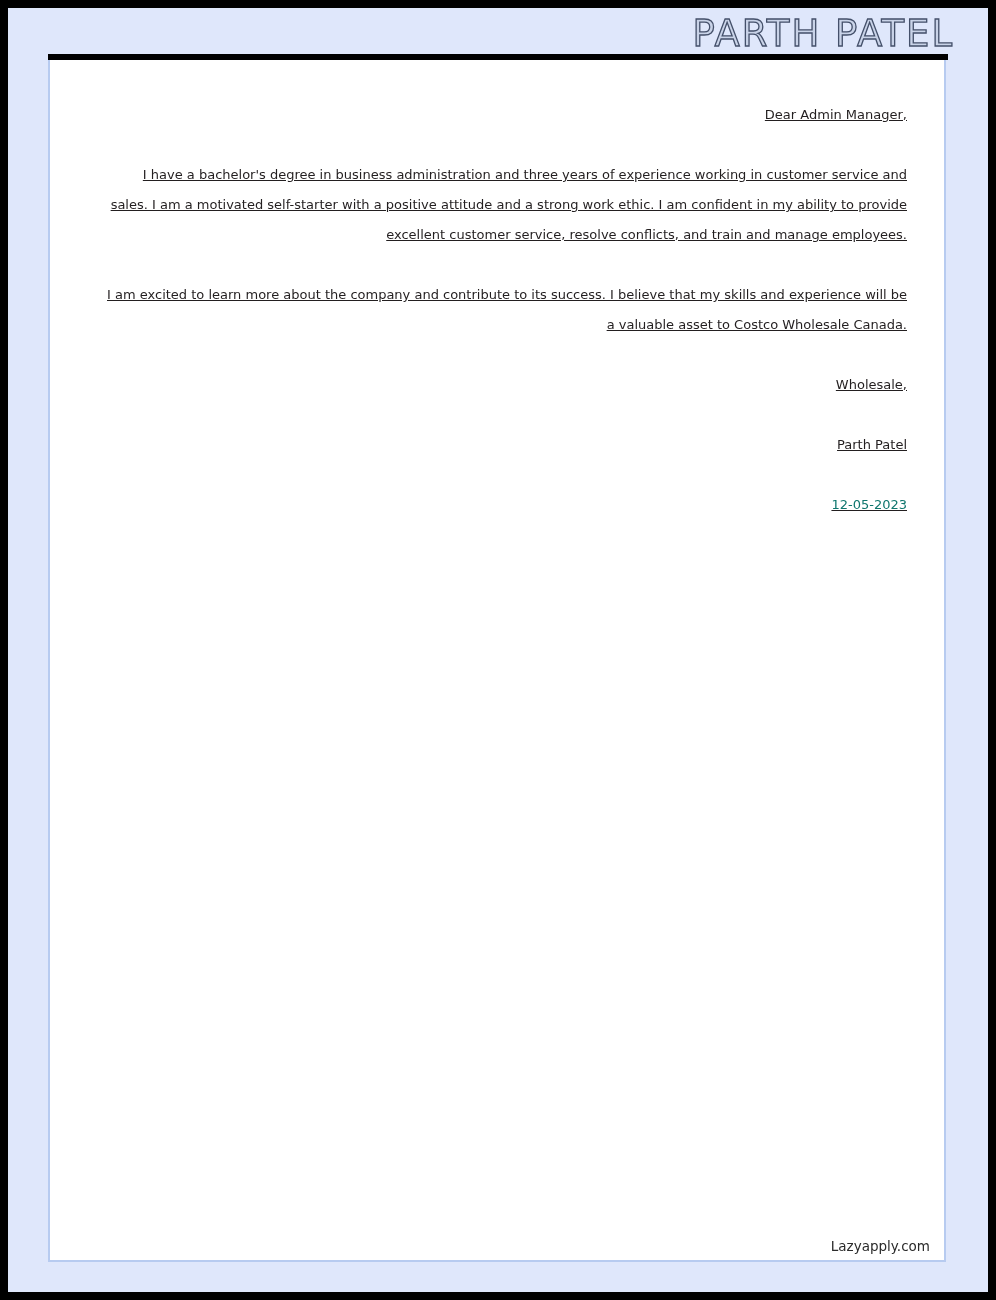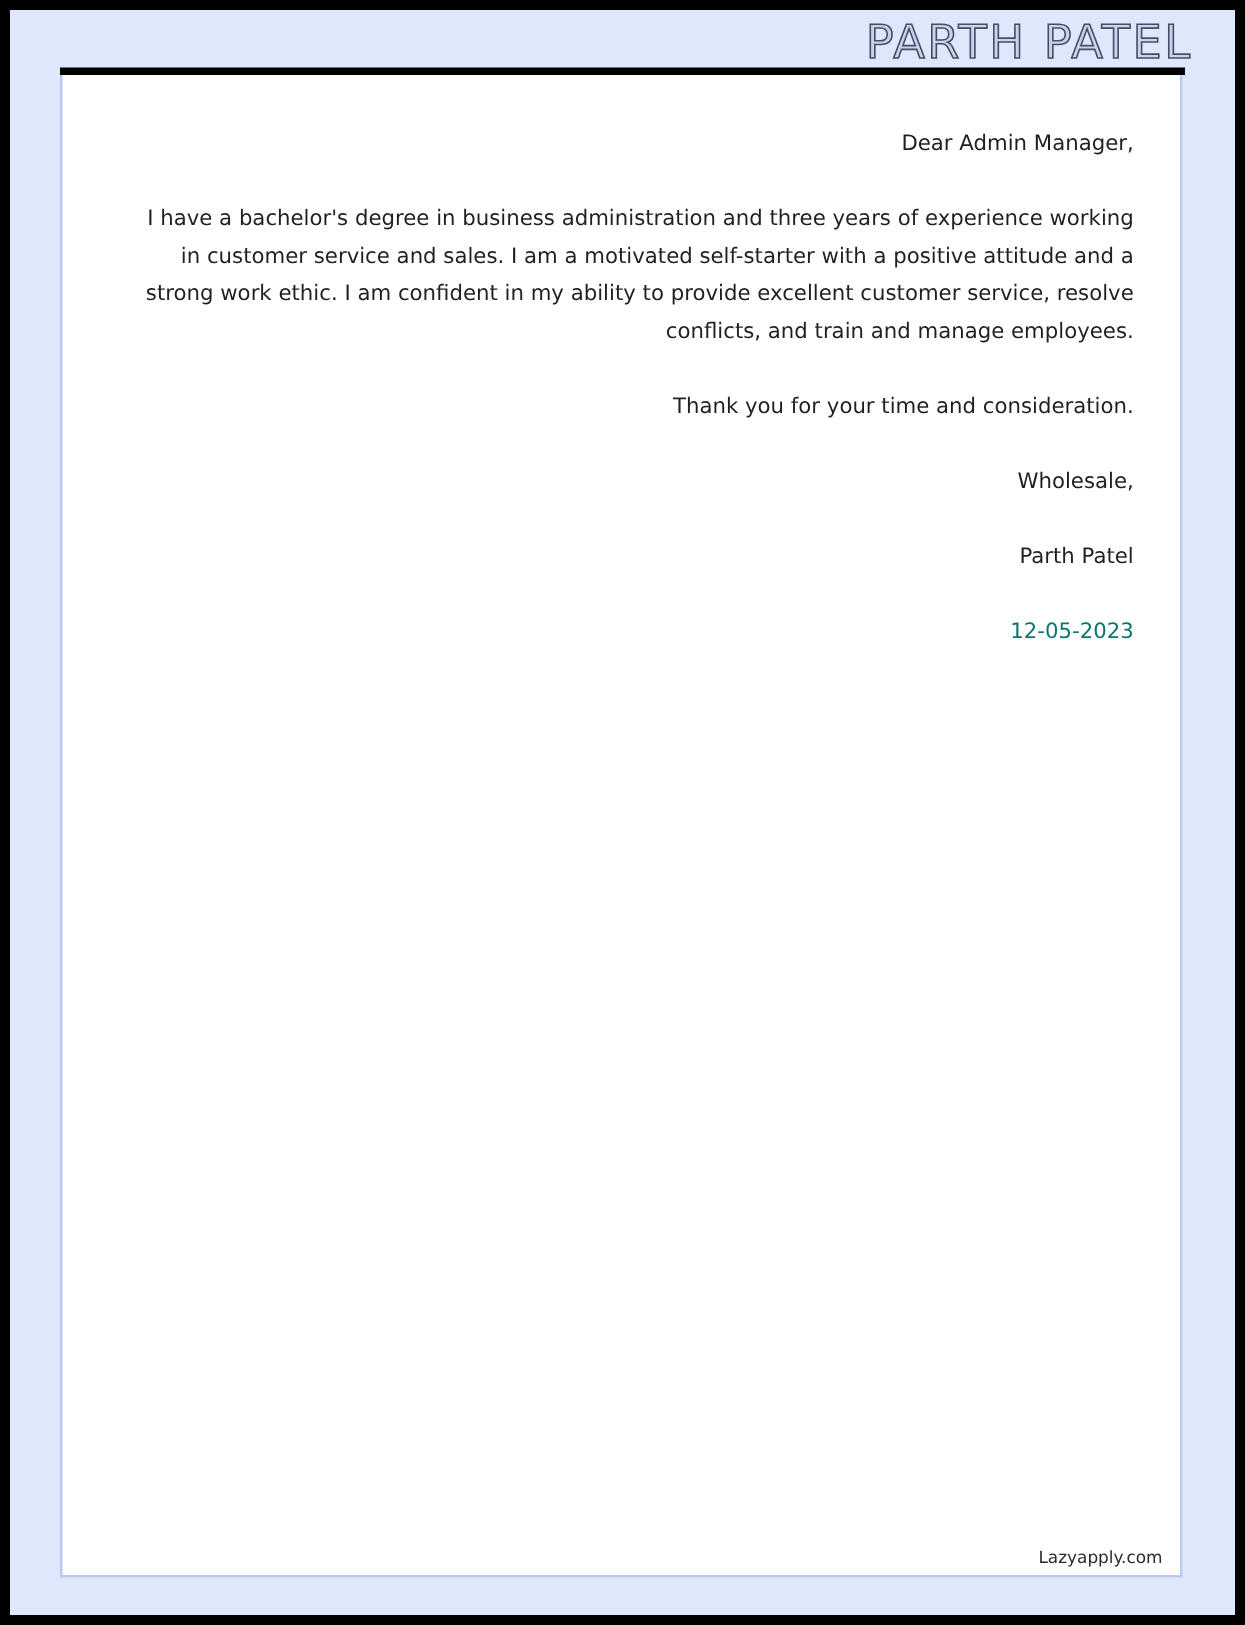--- a/index.html
+++ b/index.html
@@ -82,23 +82,24 @@
     box-sizing: border-box;
     overflow: hidden;
   }
 
   .letter-body {
     position: absolute;
     left: 57px;
     top: 40px;
     width: 800px;
     font-family: "DejaVu Sans", sans-serif;
-    font-size: 17px;
+    font-size: 13px;
     line-height: 30px;
     color: #231f20;
+    text-decoration: underline;
   }
   .letter-body p {
     margin: 0 0 30px 0;
   }
   .signature-name {
     margin: 0;
   }
   .letter-date {
     margin: 10px 0 0 0;
     color: #0f766e;
@@ -129,22 +130,22 @@
 
     <div class="letter-card">
 
       <div class="letter-body">
 
         <p>Dear Admin Manager,</p>
 
 
         <p>I have a bachelor's degree in business administration and three years of experience working in customer service and sales. I am a motivated self-starter with a positive attitude and a strong work ethic. I am confident in my ability to provide excellent customer service, resolve conflicts, and train and manage employees.</p>
 
+        <p>I am excited to learn more about the company and contribute to its success. I believe that my skills and experience will be a valuable asset to Costco Wholesale Canada.</p>
 
-        <p>Thank you for your time and consideration.</p>
 
         <p>Wholesale,</p>
 
         <p class="signature-name">Parth Patel</p>
 
         <p class="letter-date">12-05-2023</p>
 
       </div>
 
       <div class="footer-note">Lazyapply.com</div>

